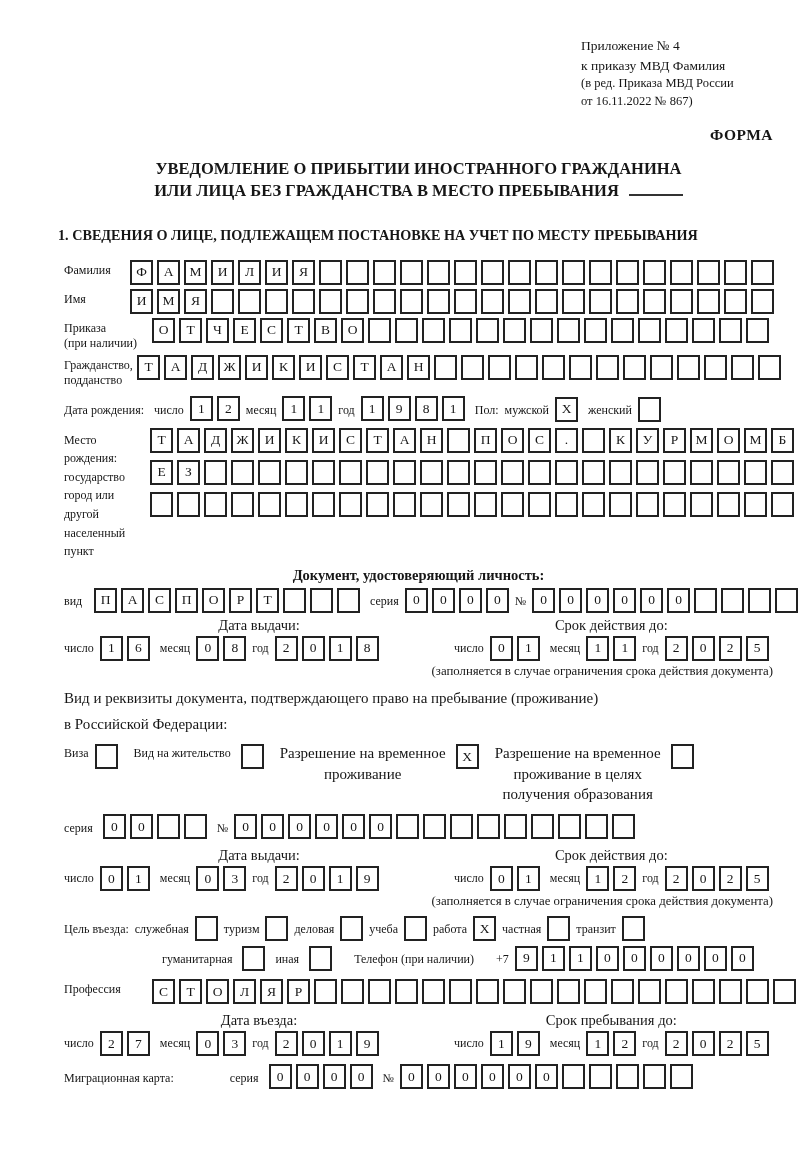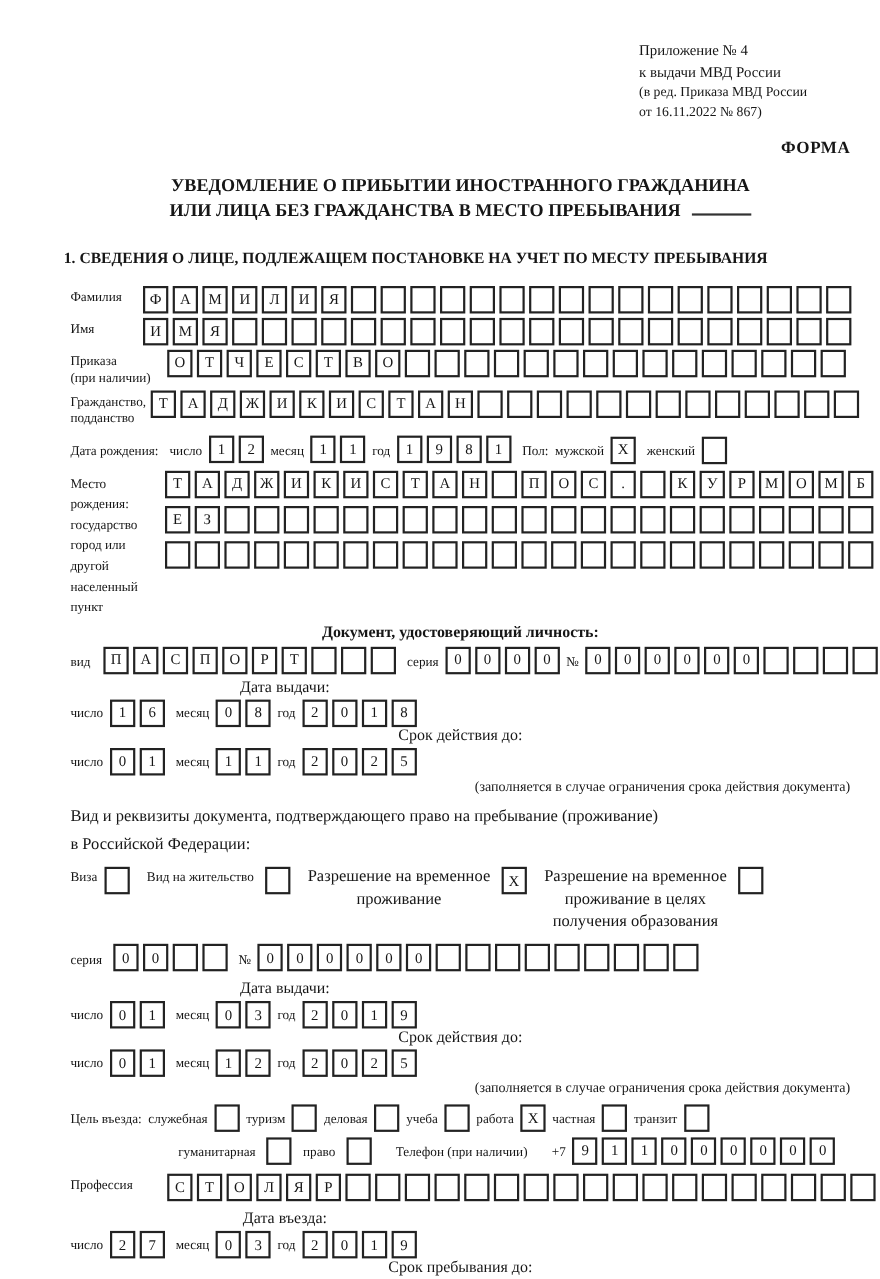--- a/index.html
+++ b/index.html
@@ -20,40 +20,40 @@
   .cbox{box-sizing:border-box;width:23px;height:25px;border:2px solid #222;display:inline-flex;
         align-items:center;justify-content:center;font-size:13.5px;flex:none;margin-top:1px;}
   .w66{width:66px;flex:none;}
   .w88{width:88px;flex:none;}
   .w73{width:73px;flex:none;}
   .w85{width:85px;flex:none;}
   .w28{width:30px;flex:none;}
   .mr6{margin-right:6px;} .mr10{margin-right:10px;} .ml16{margin-left:16px;}
   .stack{display:flex;flex-direction:column;gap:7px;}
   .center-b{font-weight:bold;text-align:center;font-size:14.5px;margin:6px 0 4px 0;}
-  .datepair{display:flex;margin-top:2px;flex-direction:column;}
+  .datepair{display:flex;margin-top:2px;}
   .dp-col{display:flex;flex-direction:column;}
   .dp-col.left{width:390px;flex:none;}
   .dp-head{text-align:center;font-size:14.5px;margin-bottom:2px;}
   .dp-row{display:flex;align-items:center;}
   .dp-row .lbl{padding-top:0;}
   .note-r{text-align:right;font-size:12.8px;margin:3px 0 6px 0;}
   .res-intro{font-size:15px;line-height:1.75;margin-top:4px;}
   .opt{display:flex;align-items:flex-start;}
   .opt .txt{font-size:15px;line-height:1.35;text-align:center;}
   .purpose .lbl{white-space:nowrap;text-align:right;}
 </style>
 </head>
 <body>
 
 <div class="page">
 
   <div class="ref">
     <div>Приложение № 4</div>
-    <div>к выдачи МВД России</div>
+    <div>к приказу МВД Фамилия</div>
     <div class="small">(в ред. Приказа МВД России</div>
     <div class="small">от 16.11.2022 № 867)</div>
   </div>
   <div class="forma">ФОРМА</div>
 
   <div class="title">
     <span>УВЕДОМЛЕНИЕ О ПРИБЫТИИ ИНОСТРАННОГО ГРАЖДАНИНА</span><br>
     <span>ИЛИ ЛИЦА БЕЗ ГРАЖДАНСТВА В МЕСТО ПРЕБЫВАНИЯ</span><span class="uline"></span>
   </div>
 
@@ -504,21 +504,21 @@
     <span class="lbl mr6">работа</span>
     <span class="cbox mr6">X</span>
     <span class="lbl mr6">частная</span>
     <span class="cbox mr6"></span>
     <span class="lbl mr6">транзит</span>
     <span class="cbox"></span>
   </div>
   <div class="frow purpose" style="align-items:center;margin-top:4px;padding-left:98px;">
     <span class="lbl mr10">гуманитарная</span>
     <span class="cbox mr10"></span>
-    <span class="lbl mr10">право</span>
+    <span class="lbl mr10">иная</span>
     <span class="cbox" style="margin-right:22px;"></span>
     <span class="lbl" style="margin-right:22px;">Телефон (при наличии)</span>
     <span class="lbl mr6">+7</span>
     <span class="cells">
         <span class="cell">9</span>
         <span class="cell">1</span>
         <span class="cell">1</span>
         <span class="cell">0</span>
         <span class="cell">0</span>
         <span class="cell">0</span>

